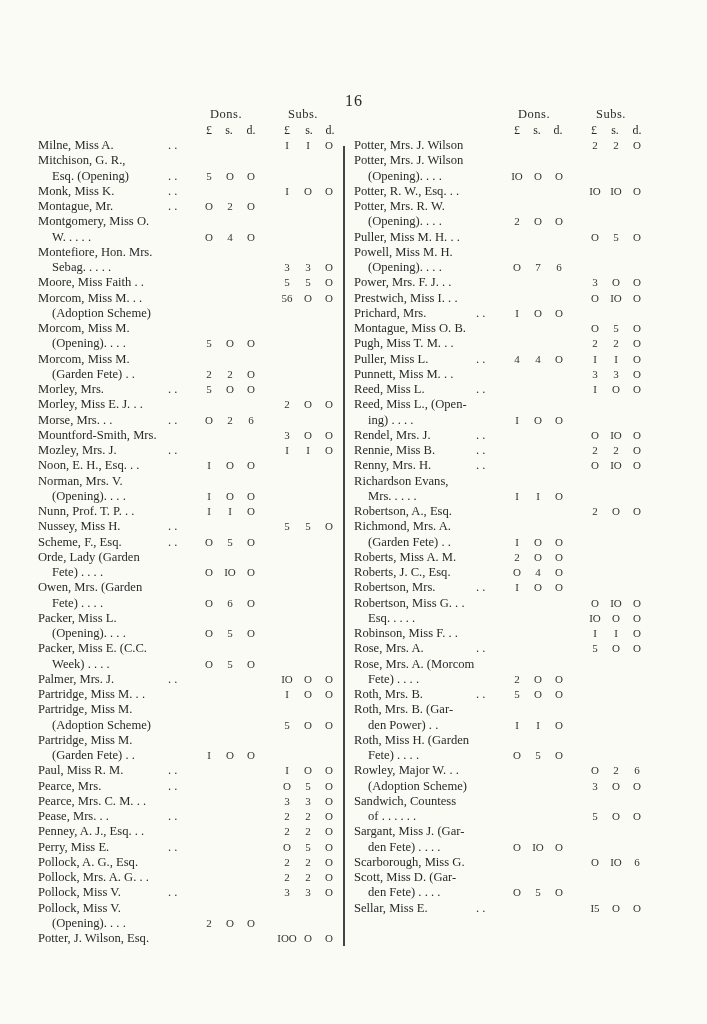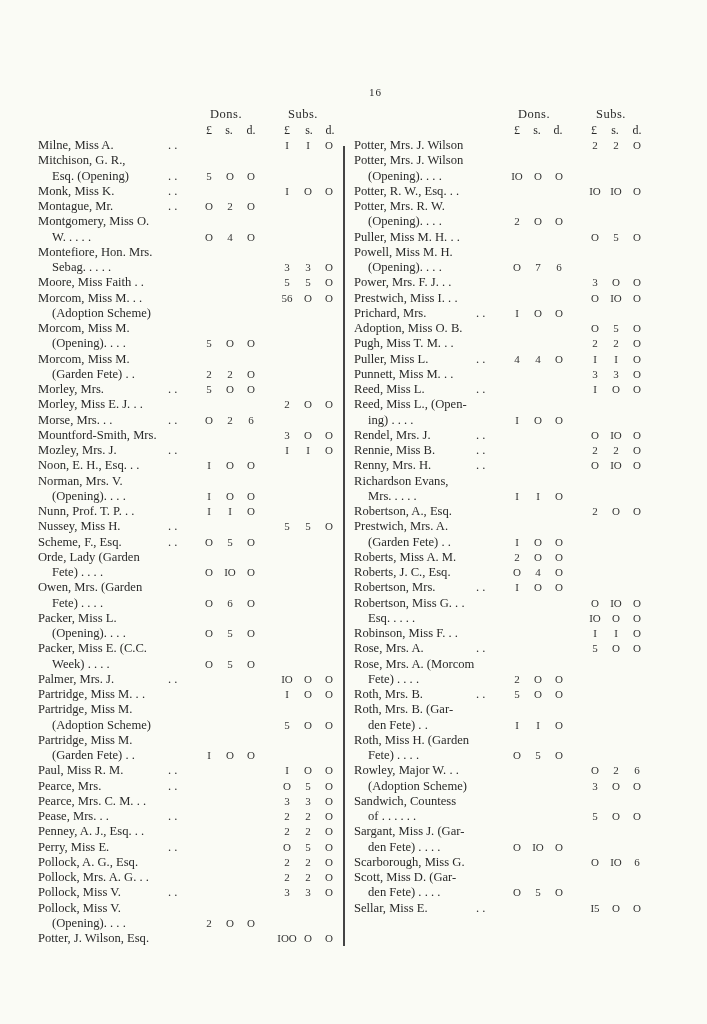--- a/index.html
+++ b/index.html
@@ -1,20 +1,20 @@
 <!DOCTYPE html>
 <html><head>
 <meta charset="utf-8">
 <style>
   html, body { margin:0; padding:0; }
   body {
     width:707px; height:1024px; background:#fafbf5; position:relative; overflow:hidden;
     font-family:"Liberation Serif", "DejaVu Serif", serif; color:#2a2a2a;
   }
-  .page-num { position:absolute; top:86px; left:345px; font-size:11px; letter-spacing:1px;margin-left:24px; }
+  .page-num { position:absolute; top:92px; left:345px; font-size:16px; letter-spacing:1px; }
   .colhead { position:absolute; font-size:12.5px; }
   .colhead .grp { position:absolute; top:0; white-space:nowrap; letter-spacing:0.5px; }
   .colhead .unit { position:absolute; top:16px; width:20px; text-align:center; font-size:12px; }
   .divider { position:absolute; left:343px; top:146px; width:1.5px; height:800px; background:#444; }
   .col { position:absolute; top:138px; }
   .row { position:relative; height:15.25px; font-size:12.6px; line-height:15.25px; white-space:nowrap; }
   .row .name { position:absolute; left:0; }
   .row .name.cont { left:14px; }
   .row .dots { position:absolute; color:#333; }
   .row .amt { position:absolute; width:22px; text-align:center; font-size:11px; color:#333; }
@@ -400,21 +400,21 @@
       <span class="amt" style="left: 272px;">O</span>
     </div>
     <div class="row">
       <span class="name">Prichard, Mrs.</span>
       <span class="dots" style="left: 122px;">. .</span>
       <span class="amt" style="left: 152px;">I</span>
       <span class="amt" style="left: 173px;">O</span>
       <span class="amt" style="left: 194px;">O</span>
     </div>
     <div class="row">
-      <span class="name">Adoption, Miss O. B.</span>
+      <span class="name">Montague, Miss O. B.</span>
       <span class="amt" style="left: 230px;">O</span>
       <span class="amt" style="left: 251px;">5</span>
       <span class="amt" style="left: 272px;">O</span>
     </div>
     <div class="row">
       <span class="name">Pugh, Miss T. M. . .</span>
       <span class="amt" style="left: 230px;">2</span>
       <span class="amt" style="left: 251px;">2</span>
       <span class="amt" style="left: 272px;">O</span>
     </div>
@@ -480,21 +480,21 @@
       <span class="amt" style="left: 173px;">I</span>
       <span class="amt" style="left: 194px;">O</span>
     </div>
     <div class="row">
       <span class="name">Robertson, A., Esq.</span>
       <span class="amt" style="left: 230px;">2</span>
       <span class="amt" style="left: 251px;">O</span>
       <span class="amt" style="left: 272px;">O</span>
     </div>
     <div class="row">
-      <span class="name">Prestwich,  Mrs.  A.</span>
+      <span class="name">Richmond,  Mrs.  A.</span>
     </div>
     <div class="row">
       <span class="name cont">(Garden Fete)  . .</span>
       <span class="amt" style="left: 152px;">I</span>
       <span class="amt" style="left: 173px;">O</span>
       <span class="amt" style="left: 194px;">O</span>
     </div>
     <div class="row">
       <span class="name">Roberts, Miss A. M.</span>
       <span class="amt" style="left: 152px;">2</span>
@@ -552,21 +552,21 @@
       <span class="name">Roth, Mrs. B.</span>
       <span class="dots" style="left: 122px;">. .</span>
       <span class="amt" style="left: 152px;">5</span>
       <span class="amt" style="left: 173px;">O</span>
       <span class="amt" style="left: 194px;">O</span>
     </div>
     <div class="row">
       <span class="name">Roth, Mrs. B. (Gar-</span>
     </div>
     <div class="row">
-      <span class="name cont">den Fete)  . .</span>
+      <span class="name cont">den Power)  . .</span>
       <span class="amt" style="left: 152px;">I</span>
       <span class="amt" style="left: 173px;">I</span>
       <span class="amt" style="left: 194px;">O</span>
     </div>
     <div class="row">
       <span class="name">Roth, Miss H. (Garden</span>
     </div>
     <div class="row">
       <span class="name cont">Fete)  . .  . .</span>
       <span class="amt" style="left: 152px;">O</span>

